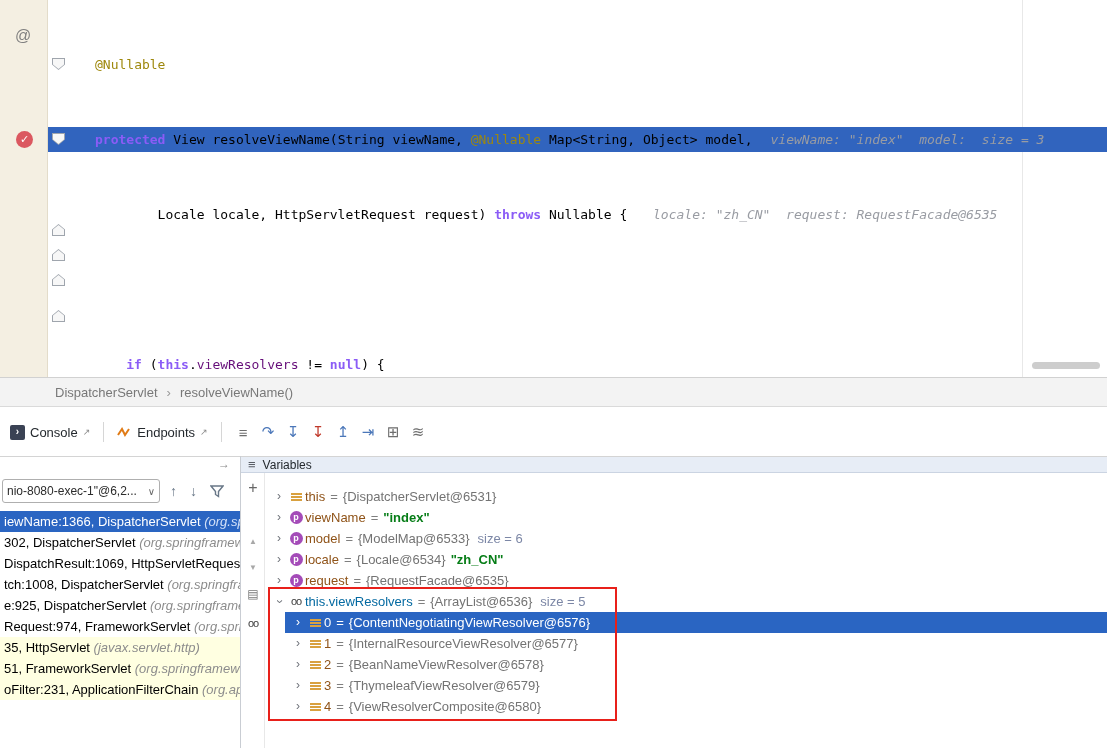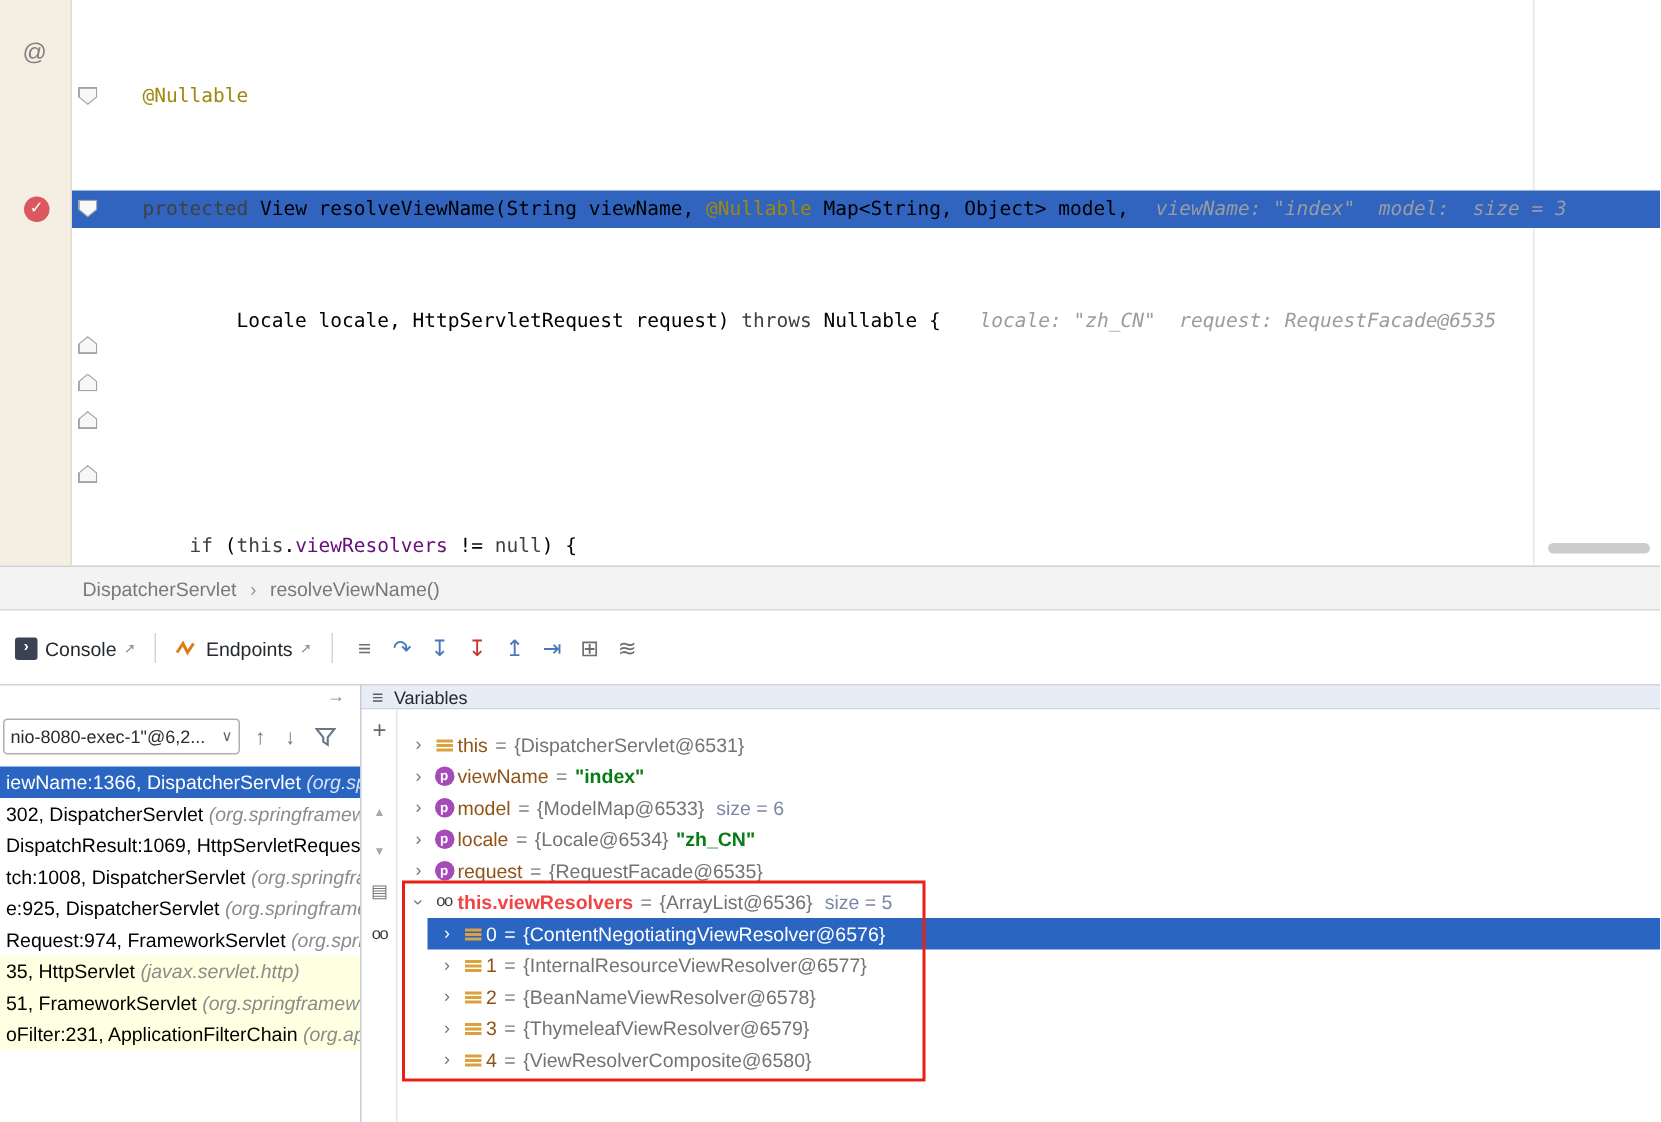--- a/index.html
+++ b/index.html
@@ -14,21 +14,21 @@
   .fold{position:absolute;left:52px;width:13px;height:12px;z-index:3}
   .fold .fo{position:absolute;inset:0;background:#9FA5AD}
   .fold .fi{position:absolute;inset:1px;background:#F7F7F7}
   .fold.down .fo,.fold.down .fi{clip-path:polygon(0 0,100% 0,100% 55%,50% 100%,0 55%)}
   .fold.up .fo,.fold.up .fi{clip-path:polygon(50% 0,100% 45%,100% 100%,0 100%,0 45%)}
   #execbar{position:absolute;left:48px;top:127px;width:1059px;height:25px;background:#3164BE;z-index:1}
   #wrapguide{position:absolute;left:1022px;top:0;width:1px;height:377px;background:#E8E8E8}
   #hscroll{position:absolute;left:1032px;top:362px;width:68px;height:7px;border-radius:4px;background:#CDCDCD}
   #code{position:absolute;left:95px;top:2px;right:0;font-family:"DejaVu Sans Mono","Liberation Mono",monospace;font-size:13px;line-height:25px;white-space:pre;color:#000;z-index:2}
   .cl{height:25px}
-  .kw{color:#404040;font-weight:normal}
+  .kw{color:#8b5cf6;font-weight:bold}
   .ann{color:#9E880D}
   .fld{color:#660E7A}
   .hint{color:#999CA3;font-style:italic;margin-left:18px}
 
   
   #crumbs{position:absolute;left:0;top:377px;width:1107px;height:30px;background:#F3F3F3;border-top:1px solid #D1D1D1;border-bottom:1px solid #DADADA;display:flex;align-items:center;padding-left:55px;font-size:13px;color:#787878}
   #crumbs .sep{margin:0 9px;color:#9a9a9a}
 
   
   #dtoolbar{position:absolute;left:0;top:409px;width:1107px;height:46px;background:#fff;display:flex;align-items:center;padding-left:6px}
@@ -68,21 +68,21 @@
   .vrow.child{padding-left:25px}
   .vrow.child.sel{margin-left:20px;padding-left:5px;background:#2A65C2}
   .vrow .tw{width:16px;color:#6F737A;font-size:12px;display:inline-block;text-align:center;flex:none}
   .tw.exp{transform:rotate(90deg)}
   .vic{width:18px;display:flex;justify-content:center;align-items:center;flex:none}
   .bars{width:11px;height:10px;position:relative}
   .bars:before{content:"";position:absolute;left:0;top:1px;width:11px;height:2px;background:#D9A13F;box-shadow:0 3px 0 #D9A13F,0 6px 0 #D9A13F}
   .pcirc{width:13px;height:13px;border-radius:50%;background:#A44BB8;color:#fff;font-size:9px;font-weight:bold;line-height:13px;text-align:center}
   .wglass{font-size:11px;font-weight:normal;color:#3b3b3b;letter-spacing:-1px;font-style:normal}
   .vname{color:#8F5318}
-  .vname.b{font-weight:bold;color:#ef4444}
+  .vname.b{font-weight:normal;color:#0369a1}
   .veq{color:#7F7F7F;margin:0 5px}
   .vval{color:#737373}
   .vextra{color:#7C87A6;margin-left:8px}
   .vstr{color:#067D17;font-weight:bold}
   .vrow.sel .vname,.vrow.sel .veq,.vrow.sel .vval,.vrow.sel .tw{color:#fff}
   #redbox{position:absolute;left:27px;top:114px;width:349px;height:134px;border:2px solid #E8201A;pointer-events:none;z-index:5}
 </style>
 </head>
 <body>
 

